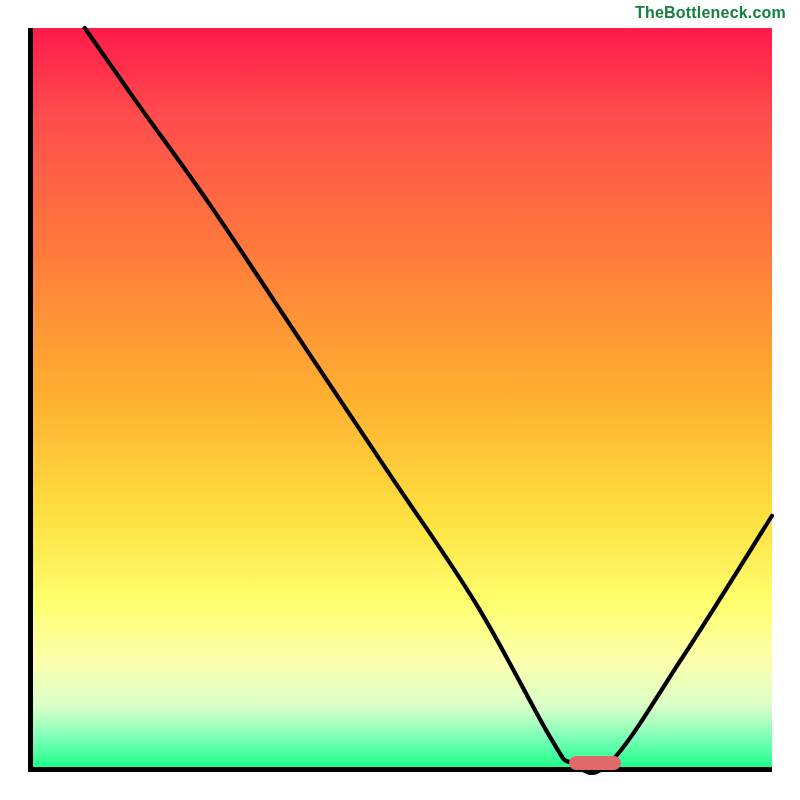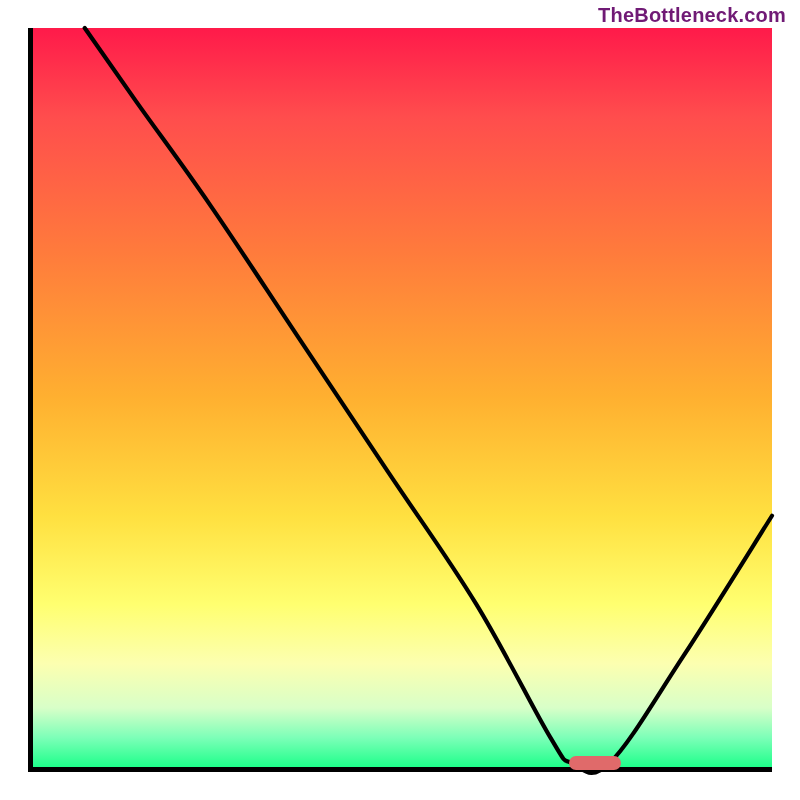--- a/index.html
+++ b/index.html
@@ -51,23 +51,23 @@
     top: 0;
     width: 100%;
     height: 100%;
     overflow: visible;
   }
   .watermark {
     position: absolute;
     top: 4px;
     right: 14px;
     font-family: Arial, Helvetica, sans-serif;
-    font-size: 20px;
+    font-size: 16px;
     font-weight: 600;
-    color: #701a75;
+    color: #15803d;
     letter-spacing: 0.2px;
   }
   .optimal-marker {
     position: absolute;
     width: 50px;
     height: 14px;
     background: #e06a6a;
     border-radius: 7px;
   }
 </style>

